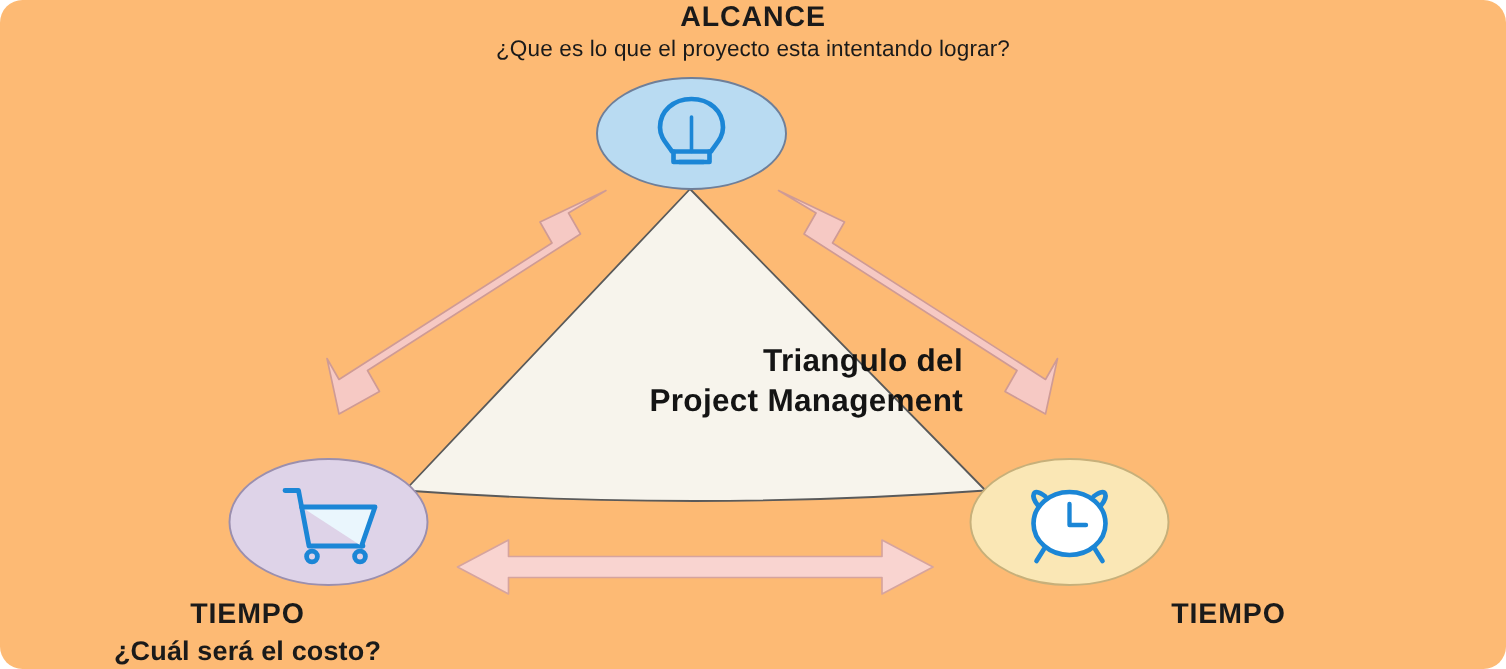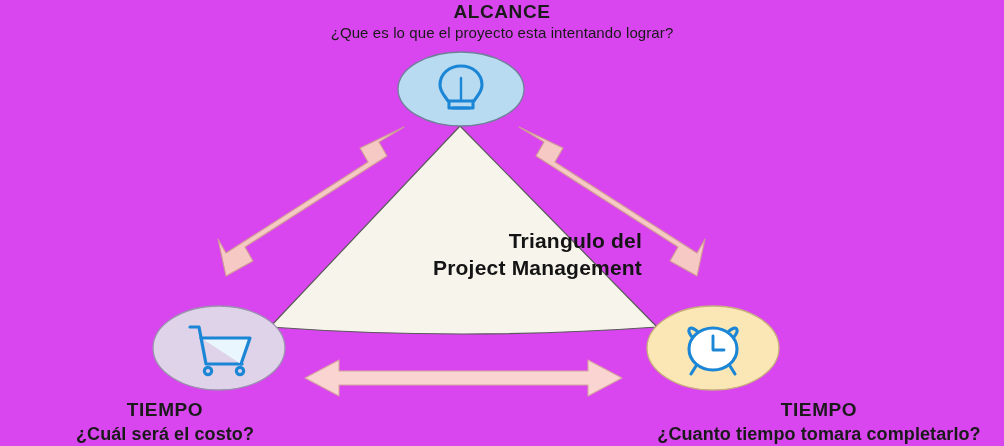--- a/index.html
+++ b/index.html
@@ -8,22 +8,23 @@
     background: #ffffff;
   }
   body {
     font-family: "Liberation Sans", sans-serif;
     -webkit-font-smoothing: antialiased;
   }
   #stage {
     position: relative;
     width: 1004px;
     height: 446px;
-    background: #d946ef;
+    background: #fdba74;
     overflow: hidden;
+    border-radius: 15px;
   }
   #diagram-svg {
     position: absolute;
     left: 0;
     top: 0;
     width: 1004px;
     height: 446px;
   }
   .lbl {
     position: absolute;
@@ -142,20 +143,19 @@
     </g>
   </svg>
 
   <div class="lbl lbl-title" id="scope-title">ALCANCE</div>
   <div class="lbl lbl-sub" id="scope-sub">¿Que es lo que el proyecto esta intentando lograr?</div>
 
   <div class="lbl lbl-title" id="cost-title">TIEMPO</div>
   <div class="lbl lbl-sub-bold" id="cost-sub">¿Cuál será el costo?</div>
 
   <div class="lbl lbl-title" id="time-title">TIEMPO</div>
-  <div class="lbl lbl-sub-bold" id="time-sub">¿Cuanto tiempo tomara  completarlo?</div>
 
   <div id="center-caption">
     <div>Triangulo del</div>
     <div>Project Management</div>
   </div>
 
 </div>
 
 </body></html>

